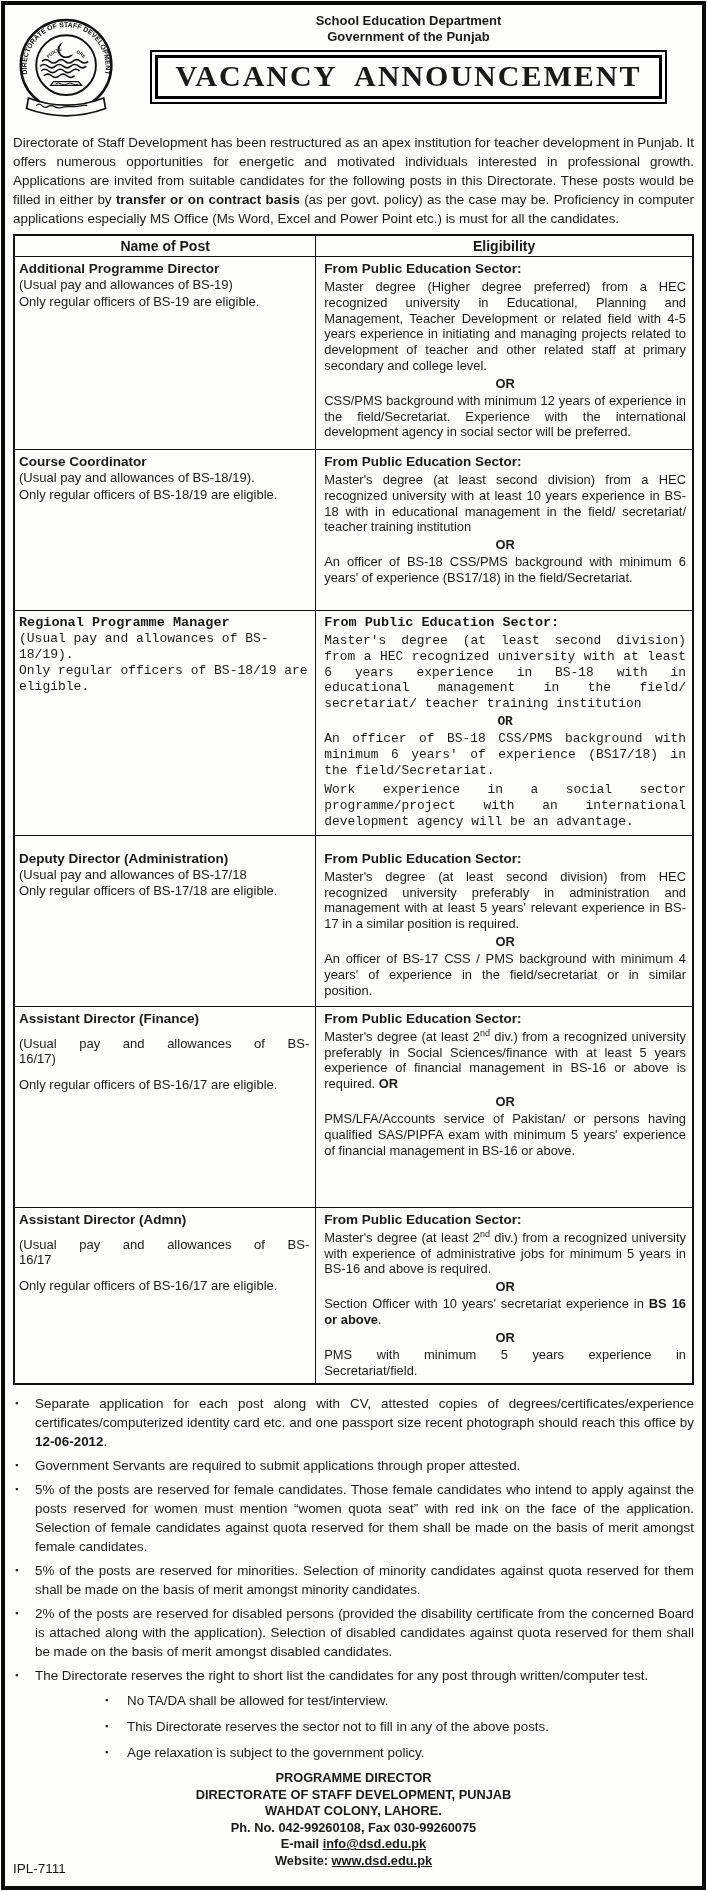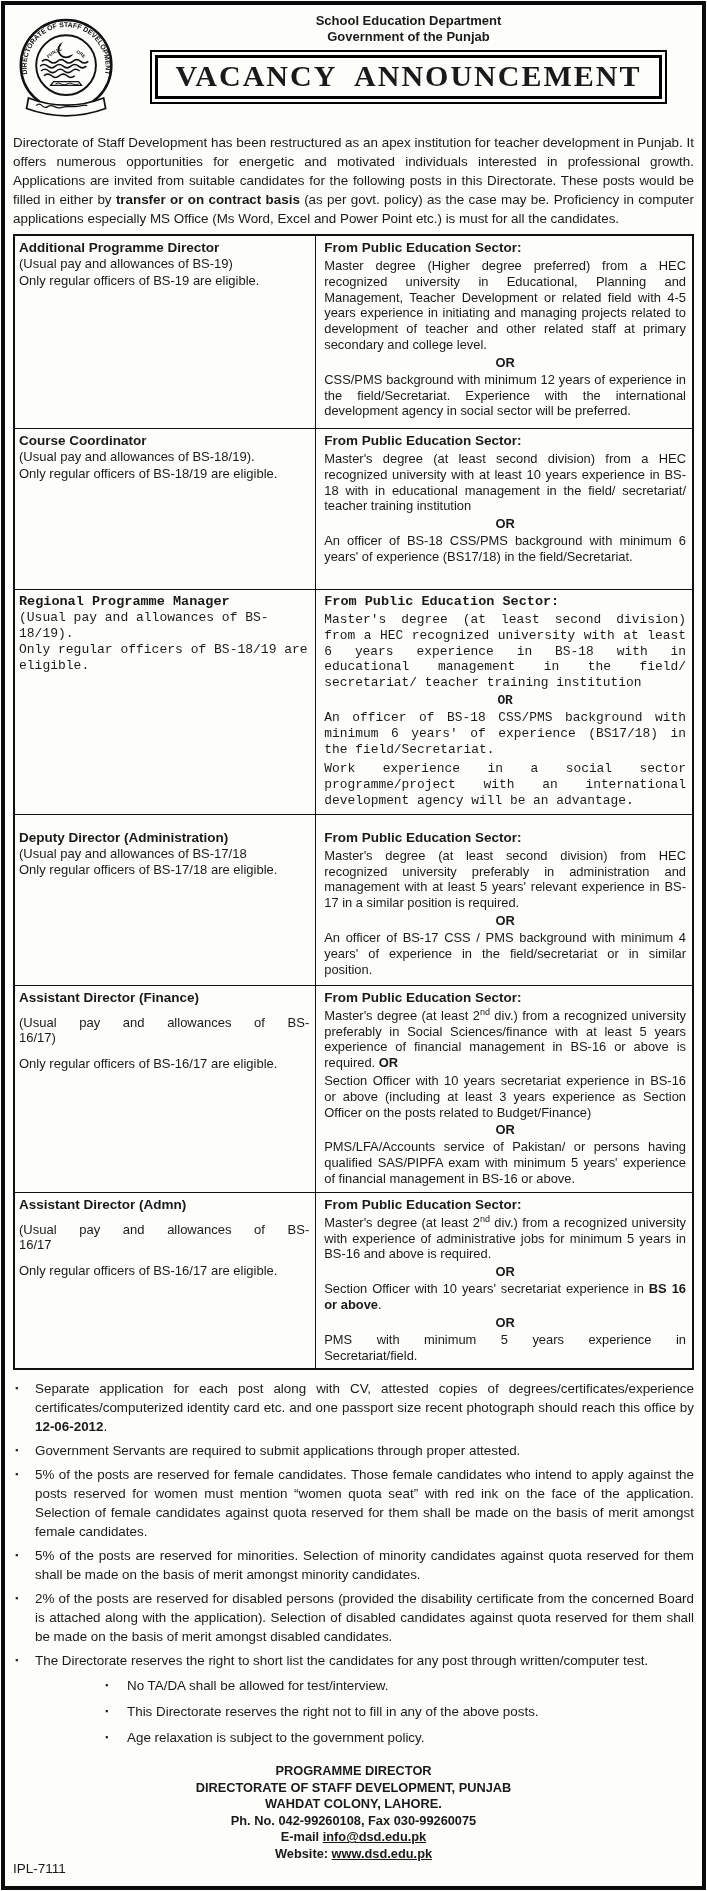--- a/index.html
+++ b/index.html
@@ -40,21 +40,21 @@
   
   .bullets{margin-top:9px;}
   .bullet{display:flex;margin-bottom:5px;}
   .bmark{width:20px;flex:none;font-size:9px;line-height:19px;padding-left:2px;}
   .btext{flex:1;font-size:13.4px;line-height:19px;text-align:justify;}
   .subs{margin:6px 0 0 90px;}
   .sub{display:flex;margin-bottom:7px;}
   .sub .bmark{width:22px;}
   .sub .btext{text-align:left;}
   
-  .foot{text-align:center;font-weight:bold;font-size:12.8px;line-height:16.5px;margin-top:16px;}
+  .foot{text-align:center;font-weight:bold;font-size:12.8px;line-height:16.5px;margin-top:8px;}
   .u{text-decoration:underline;}
   .ref{position:absolute;left:8px;bottom:10px;font-size:13.5px;text-align:right;}
 </style>
 </head>
 <body>
 
 <div class="sheet">
 
   <div class="hdr">
     <svg class="seal" viewBox="0 0 110 110">
@@ -94,20 +94,24 @@
       <div class="govt">Government of the Punjab</div>
       <div class="banner">
         <div class="banner-inner">VACANCY ANNOUNCEMENT</div>
       </div>
     </div>
   </div>
 
   <p class="intro"><span>Directorate of Staff Development has been restructured as an apex institution for teacher development in Punjab. It offers numerous opportunities for energetic and motivated individuals interested in professional growth. Applications are invited from suitable candidates for the following posts in this Directorate. These posts would be filled in either by </span><b>transfer or on contract basis</b><span> (as per govt. policy) as the case may be. Proficiency in computer applications especially MS Office (Ms Word, Excel and Power Point etc.) is must for all the candidates.</span></p>
 
   <div class="tbl">
+    <div class="trow thead">
+      <div class="cl">Name of Post</div>
+      <div class="cr">Eligibility</div>
+    </div>
 
     <div class="trow r1">
       <div class="cl">
         <p class="post-title">Additional Programme Director</p>
         <p class="post-line">(Usual pay and allowances of BS-19)</p>
         <p class="post-line">Only regular officers of BS-19 are eligible.</p>
       </div>
       <div class="cr">
         <p class="eh">From Public Education Sector:</p>
         <p class="ep">Master degree (Higher degree preferred) from a HEC recognized university in Educational, Planning and Management, Teacher Development or related field with 4-5 years experience in initiating and managing projects related to development of teacher and other related staff at primary secondary and college level.</p>
@@ -161,21 +165,20 @@
 
     <div class="trow r5">
       <div class="cl">
         <p class="post-title">Assistant Director (Finance)</p>
         <p class="post-line spread gap" style="text-align:justify;">(Usual pay and allowances of BS-16/17)</p>
         <p class="post-line gap">Only regular officers of BS-16/17 are eligible.</p>
       </div>
       <div class="cr">
         <p class="eh">From Public Education Sector:</p>
         <p class="ep"><span>Master's degree (at least 2</span><sup>nd</sup><span> div.) from a recognized university preferably in Social Sciences/finance with at least 5 years experience of financial management in BS-16 or above is required. </span><b>OR</b></p>
-        <p class="ep">Section Officer with 10 years secretariat experience in BS-16 or above (including at least 3 years experience as Section Officer on the posts related to Budget/Finance)</p>
         <p class="or-line">OR</p>
         <p class="ep">PMS/LFA/Accounts service of Pakistan/ or persons having qualified SAS/PIPFA exam with minimum 5 years' experience of financial management in BS-16 or above.</p>
       </div>
     </div>
 
     <div class="trow r6">
       <div class="cl">
         <p class="post-title">Assistant Director (Admn)</p>
         <p class="post-line spread gap" style="text-align:justify;">(Usual pay and allowances of BS-16/17</p>
         <p class="post-line gap">Only regular officers of BS-16/17 are eligible.</p>
@@ -218,21 +221,21 @@
     </div>
   </div>
 
   <div class="subs">
     <div class="sub">
       <span class="bmark">▪</span>
       <div class="btext">No TA/DA shall be allowed for test/interview.</div>
     </div>
     <div class="sub">
       <span class="bmark">▪</span>
-      <div class="btext">This Directorate reserves the right not to fill in any of the above posts.</div>
+      <div class="btext">This Directorate reserves the sector not to fill in any of the above posts.</div>
     </div>
     <div class="sub">
       <span class="bmark">▪</span>
       <div class="btext">Age relaxation is subject to the government policy.</div>
     </div>
   </div>
 
   <div class="foot">
     <div>PROGRAMME DIRECTOR</div>
     <div>DIRECTORATE OF STAFF DEVELOPMENT, PUNJAB</div>

